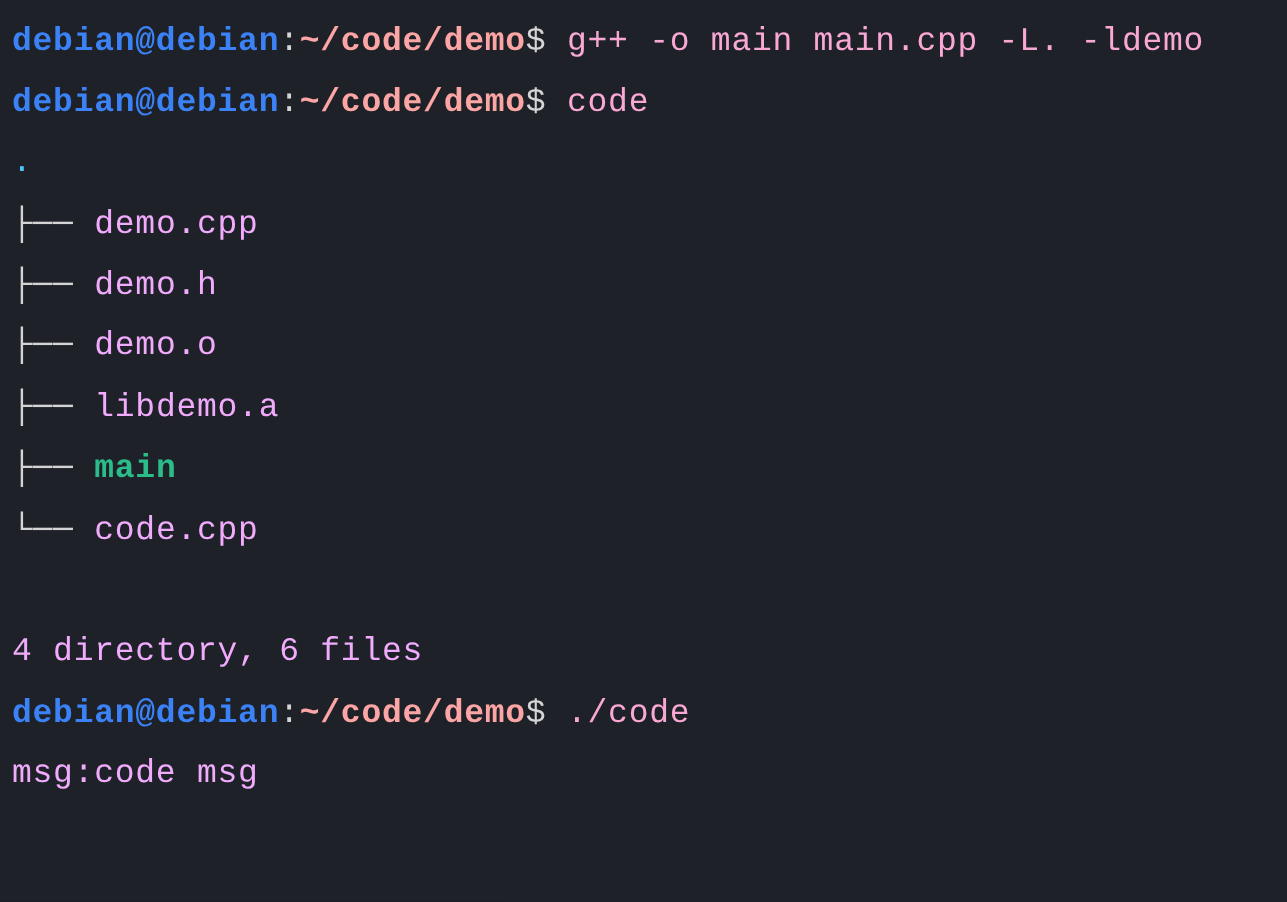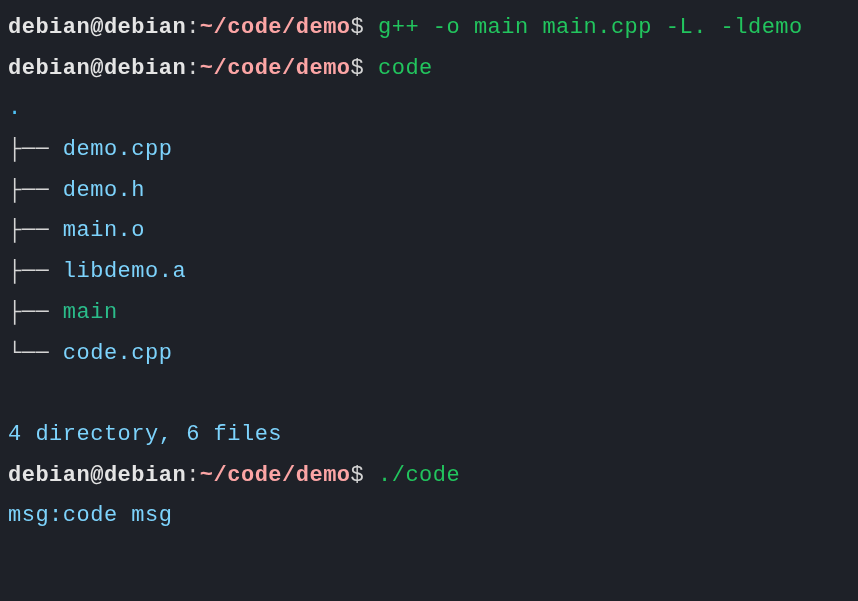--- a/index.html
+++ b/index.html
@@ -16,42 +16,42 @@
       padding: 8px;
       width: 858px;
       height: 601px;
       overflow: hidden;
       letter-spacing: 0.5px;
     }
     .line {
       white-space: pre;
     }
     .user-host {
-      color: #e5e5e5;
+      color: #3b82f6;
       font-weight: bold;
     }
     .colon {
       color: #d4d4d4;
     }
     .path {
       color: #fca5a5;
       font-weight: bold;
     }
     .dollar {
       color: #d4d4d4;
     }
     .command {
-      color: #22c55e;
+      color: #f9a8d4;
     }
     .output {
-      color: #7dd3fc;
+      color: #f0abfc;
     }
     .executable {
       color: #2bbc8a;
-      font-weight: normal;
+      font-weight: bold;
     }
     .dot {
       color: #4fc3f7;
     }
     .tree-branch {
       color: #d4d4d4;
     }
   </style>
 </head>
 <body>
@@ -59,21 +59,21 @@
 <div class="line"><span class="user-host">debian@debian</span><span class="colon">:</span><span class="path">~/code/demo</span><span class="dollar">$</span><span class="command"> </span><span class="command">g++ -o main main.cpp -L. -ldemo</span></div>
 
 <div class="line"><span class="user-host">debian@debian</span><span class="colon">:</span><span class="path">~/code/demo</span><span class="dollar">$</span><span class="command"> </span><span class="command">code</span></div>
 
 <div class="line"><span class="dot">.</span></div>
 
 <div class="line"><span class="tree-branch">├── </span><span class="output">demo.cpp</span></div>
 
 <div class="line"><span class="tree-branch">├── </span><span class="output">demo.h</span></div>
 
-<div class="line"><span class="tree-branch">├── </span><span class="output">main.o</span></div>
+<div class="line"><span class="tree-branch">├── </span><span class="output">demo.o</span></div>
 
 <div class="line"><span class="tree-branch">├── </span><span class="output">libdemo.a</span></div>
 
 <div class="line"><span class="tree-branch">├── </span><span class="executable">main</span></div>
 
 <div class="line"><span class="tree-branch">└── </span><span class="output">code.cpp</span></div>
 
 <div class="line"> </div>
 
 <div class="line"><span class="output">4 directory, 6 files</span></div>

